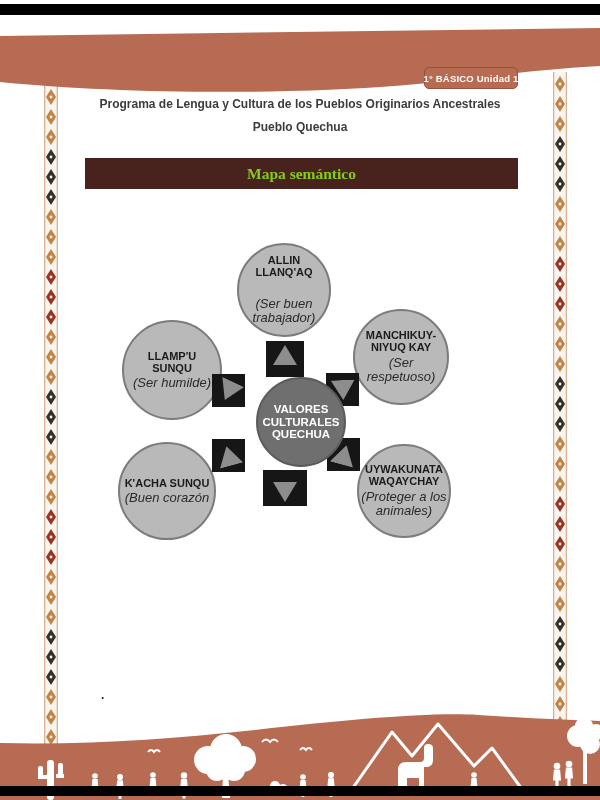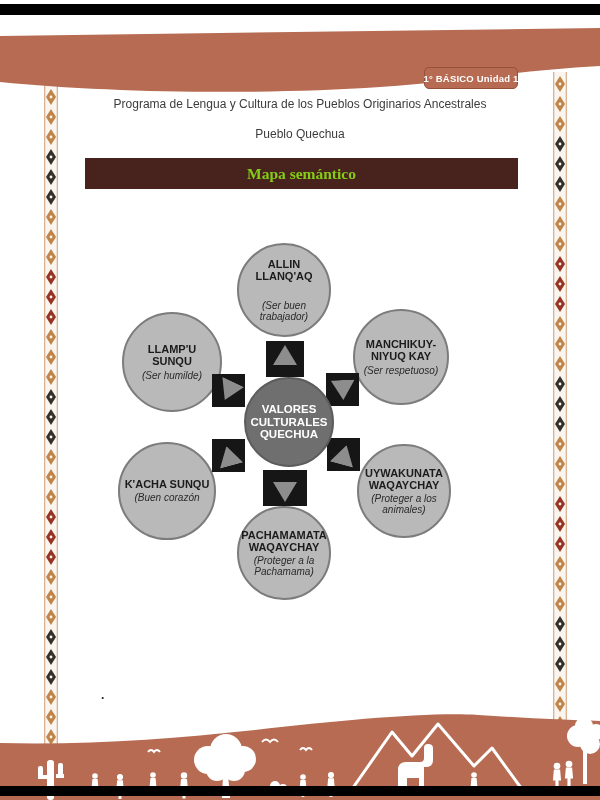--- a/index.html
+++ b/index.html
@@ -20,44 +20,44 @@
   .wave-fill{fill:var(--terracotta);}
   .badge-tab{position:absolute;left:492px;top:56px;width:16px;height:14px;
              background:var(--terracotta);border-radius:0 0 3px 3px;z-index:3;}
   .badge{position:absolute;left:424px;top:67px;width:94px;height:22px;box-sizing:border-box;
          background:var(--terracotta);border:1px solid #94523c;border-radius:5px;
          display:flex;align-items:center;justify-content:center;z-index:4;}
   .badge-text{color:#fff;font-weight:bold;font-size:9.5px;letter-spacing:.2px;white-space:nowrap;}
 
   
   .header{position:absolute;left:60px;top:97px;width:480px;text-align:center;
-          color:var(--text-dark);font-weight:normal;font-size:12px;z-index:2;}
-  .header-line2{margin-top:16px;text-align:center;}
+          color:var(--text-dark);font-weight:bold;font-size:12px;z-index:2;}
+  .header-line2{margin-top:9px;text-align:center;}
 
   
   .banner{position:absolute;left:85px;top:158px;width:433px;height:31px;
           background:var(--banner-maroon);display:flex;align-items:center;justify-content:center;z-index:2;}
   .banner-text{font-family:"Liberation Serif",serif;font-weight:bold;font-size:15.5px;color:#84cc16;}
 
   
   .node{position:absolute;border-radius:50%;background:var(--node-gray);
         border:2px solid var(--node-border);box-sizing:border-box;z-index:1;
         display:flex;flex-direction:column;align-items:center;justify-content:center;text-align:center;}
   .node-title{font-weight:bold;font-size:11px;line-height:1.1;color:#1b1b1b;max-width:88px;}
-  .node-sub{font-style:italic;font-size:10px;line-height:1.12;color:#2a2a2a;margin-top:2px;max-width:88px;}
+  .node-sub{font-style:italic;font-size:13px;line-height:1.12;color:#2a2a2a;margin-top:2px;max-width:88px;}
   .n-top{left:237px;top:243px;width:94px;height:94px;gap:16px;}
   .n-top .node-title{max-width:70px}.n-top .node-sub{max-width:72px}
-  .n-left{left:122px;top:312px;width:100px;height:100px;}
+  .n-left{left:122px;top:320px;width:100px;height:100px;}
   .n-left .node-title{max-width:62px}
   .n-right{left:353px;top:309px;width:96px;height:96px;justify-content:center;}
   .n-bl{left:118px;top:442px;width:98px;height:98px;}
   .n-br{left:357px;top:444px;width:94px;height:94px;}
   .n-bottom{left:237px;top:506px;width:94px;height:94px;}
 
-  .center-node{position:absolute;left:244px;top:377px;width:90px;height:90px;border-radius:50%;
+  .center-node{position:absolute;left:256px;top:377px;width:90px;height:90px;border-radius:50%;
                background:var(--center-gray);border:2px solid #5c5c5c;box-sizing:border-box;z-index:3;
                display:flex;align-items:center;justify-content:center;text-align:center;}
   .center-title{color:#fff;font-weight:bold;font-size:11.5px;line-height:1.12;max-width:80px;}
 
   .arrow{position:absolute;background:var(--arrow-black);z-index:2;box-sizing:border-box;
          display:flex;align-items:center;justify-content:center;}
   .tri{width:24px;height:20px;background:var(--arrow-tri);
        clip-path:polygon(50% 0,100% 100%,0 100%);}
   .a-top{left:266px;top:341px;width:38px;height:36px;align-items:flex-start;padding-top:4px;}
   .a-bottom{left:263px;top:470px;width:44px;height:36px;align-items:flex-end;padding-bottom:4px;}
@@ -160,24 +160,20 @@
     <div class="node-title">MANCHIKUY-NIYUQ KAY</div>
     <div class="node-sub">(Ser respetuoso)</div>
   </div>
   <div class="node n-bl">
     <div class="node-title">K'ACHA SUNQU</div>
     <div class="node-sub">(Buen corazón</div>
   </div>
   <div class="node n-br">
     <div class="node-title">UYWAKUNATA WAQAYCHAY</div>
     <div class="node-sub">(Proteger a los animales)</div>
-  </div>
-  <div class="node n-bottom">
-    <div class="node-title">PACHAMAMATA WAQAYCHAY</div>
-    <div class="node-sub">(Proteger a la Pachamama)</div>
   </div>
 
   <div class="arrow a-top">
       <div class="tri"></div>
     </div>
   <div class="arrow a-ul">
       <div class="tri"></div>
     </div>
   <div class="arrow a-ur">
       <div class="tri"></div>

